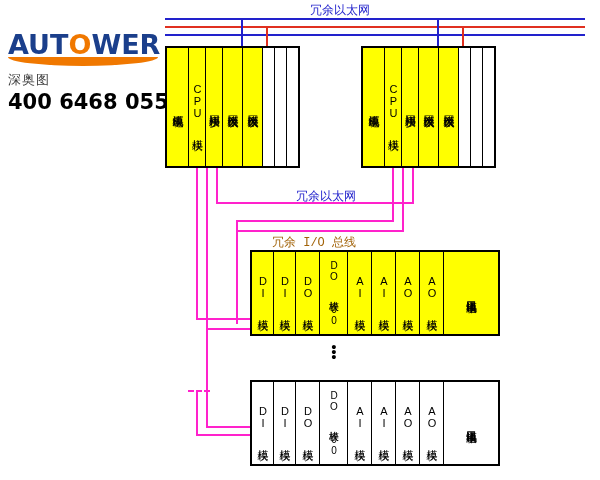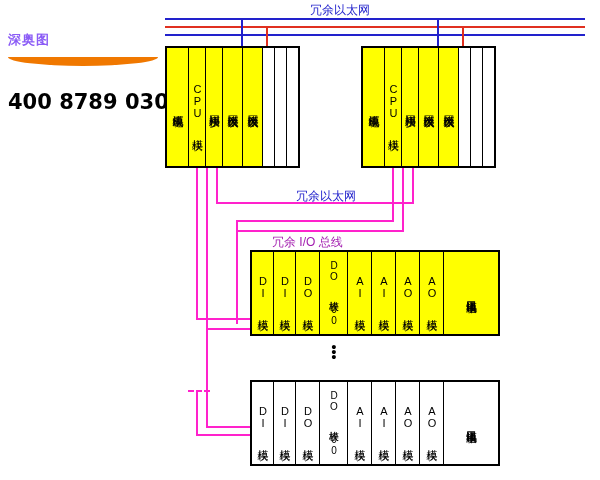--- a/index.html
+++ b/index.html
@@ -15,22 +15,22 @@
 
   
   .logo-wrap{left:8px;top:30px;width:150px;height:48px;}
   .logo-text{
     font-family:"DejaVu Sans",sans-serif;
     font-weight:bold;font-size:27px;letter-spacing:0px;
     color:#1b3f8b;line-height:30px;
   }
   .logo-text .o{color:#f07800;}
   .logo-sub{
-    font-size:13px;color:#8b5cf6;font-weight:bold;letter-spacing:1px;
-    margin-top:1px;
+    font-size:13px;color:#404040;font-weight:normal;letter-spacing:1px;
+    margin-top:11px;
   }
   .logo-swoosh{
     position:absolute;left:0px;top:27px;width:150px;height:9px;
     background:#f07800;
     border-radius:0 0 50% 50%/0 0 100% 100%;
   }
   .phone{
     left:8px;top:90px;font-size:21px;font-weight:bold;color:#000;
     font-family:"DejaVu Sans",sans-serif;letter-spacing:0px;
   }
@@ -79,36 +79,37 @@
     line-height:13px;
     letter-spacing:0px;
     color:#000;
     white-space:nowrap;
     text-align:center;
   }
   .vtext.small{font-size:10px;line-height:12px;}
 
   
   .lbl{font-size:12px;color:#2222cc;}
-  .lbl-black{font-size:12px;color:#a21caf;}
+  .lbl-black{font-size:12px;color:#a16207;font-family:Liberation Mono, monospace;}
   .dots{
     font-size:15px;color:#000;letter-spacing:2px;line-height:5px;
     text-align:center;
   }
 </style>
 </head>
 <body>
 
 <div class="stage">
 
   <div class="abs logo-wrap">
+    <div class="logo-text"><span>AUT</span><span class="o">O</span><span>WER</span></div>
     <div class="logo-swoosh"></div>
     <div class="logo-sub">深奥图</div>
   </div>
-  <div class="abs phone">400 8789 030</div>
+  <div class="abs phone">400 6468 055</div>
 
   <div class="abs netlabel">冗余以太网</div>
 
   <div class="abs busline bus-blue" style="left:165px;top:18px;width:420px;"></div>
   <div class="abs busline bus-red" style="left:165px;top:26px;width:420px;"></div>
   <div class="abs busline bus-blue" style="left:165px;top:34px;width:420px;"></div>
 
   <div class="abs vline v-blue" style="left:241px;top:18px;height:28px;"></div>
   <div class="abs vline v-red" style="left:266px;top:26px;height:20px;"></div>
 

